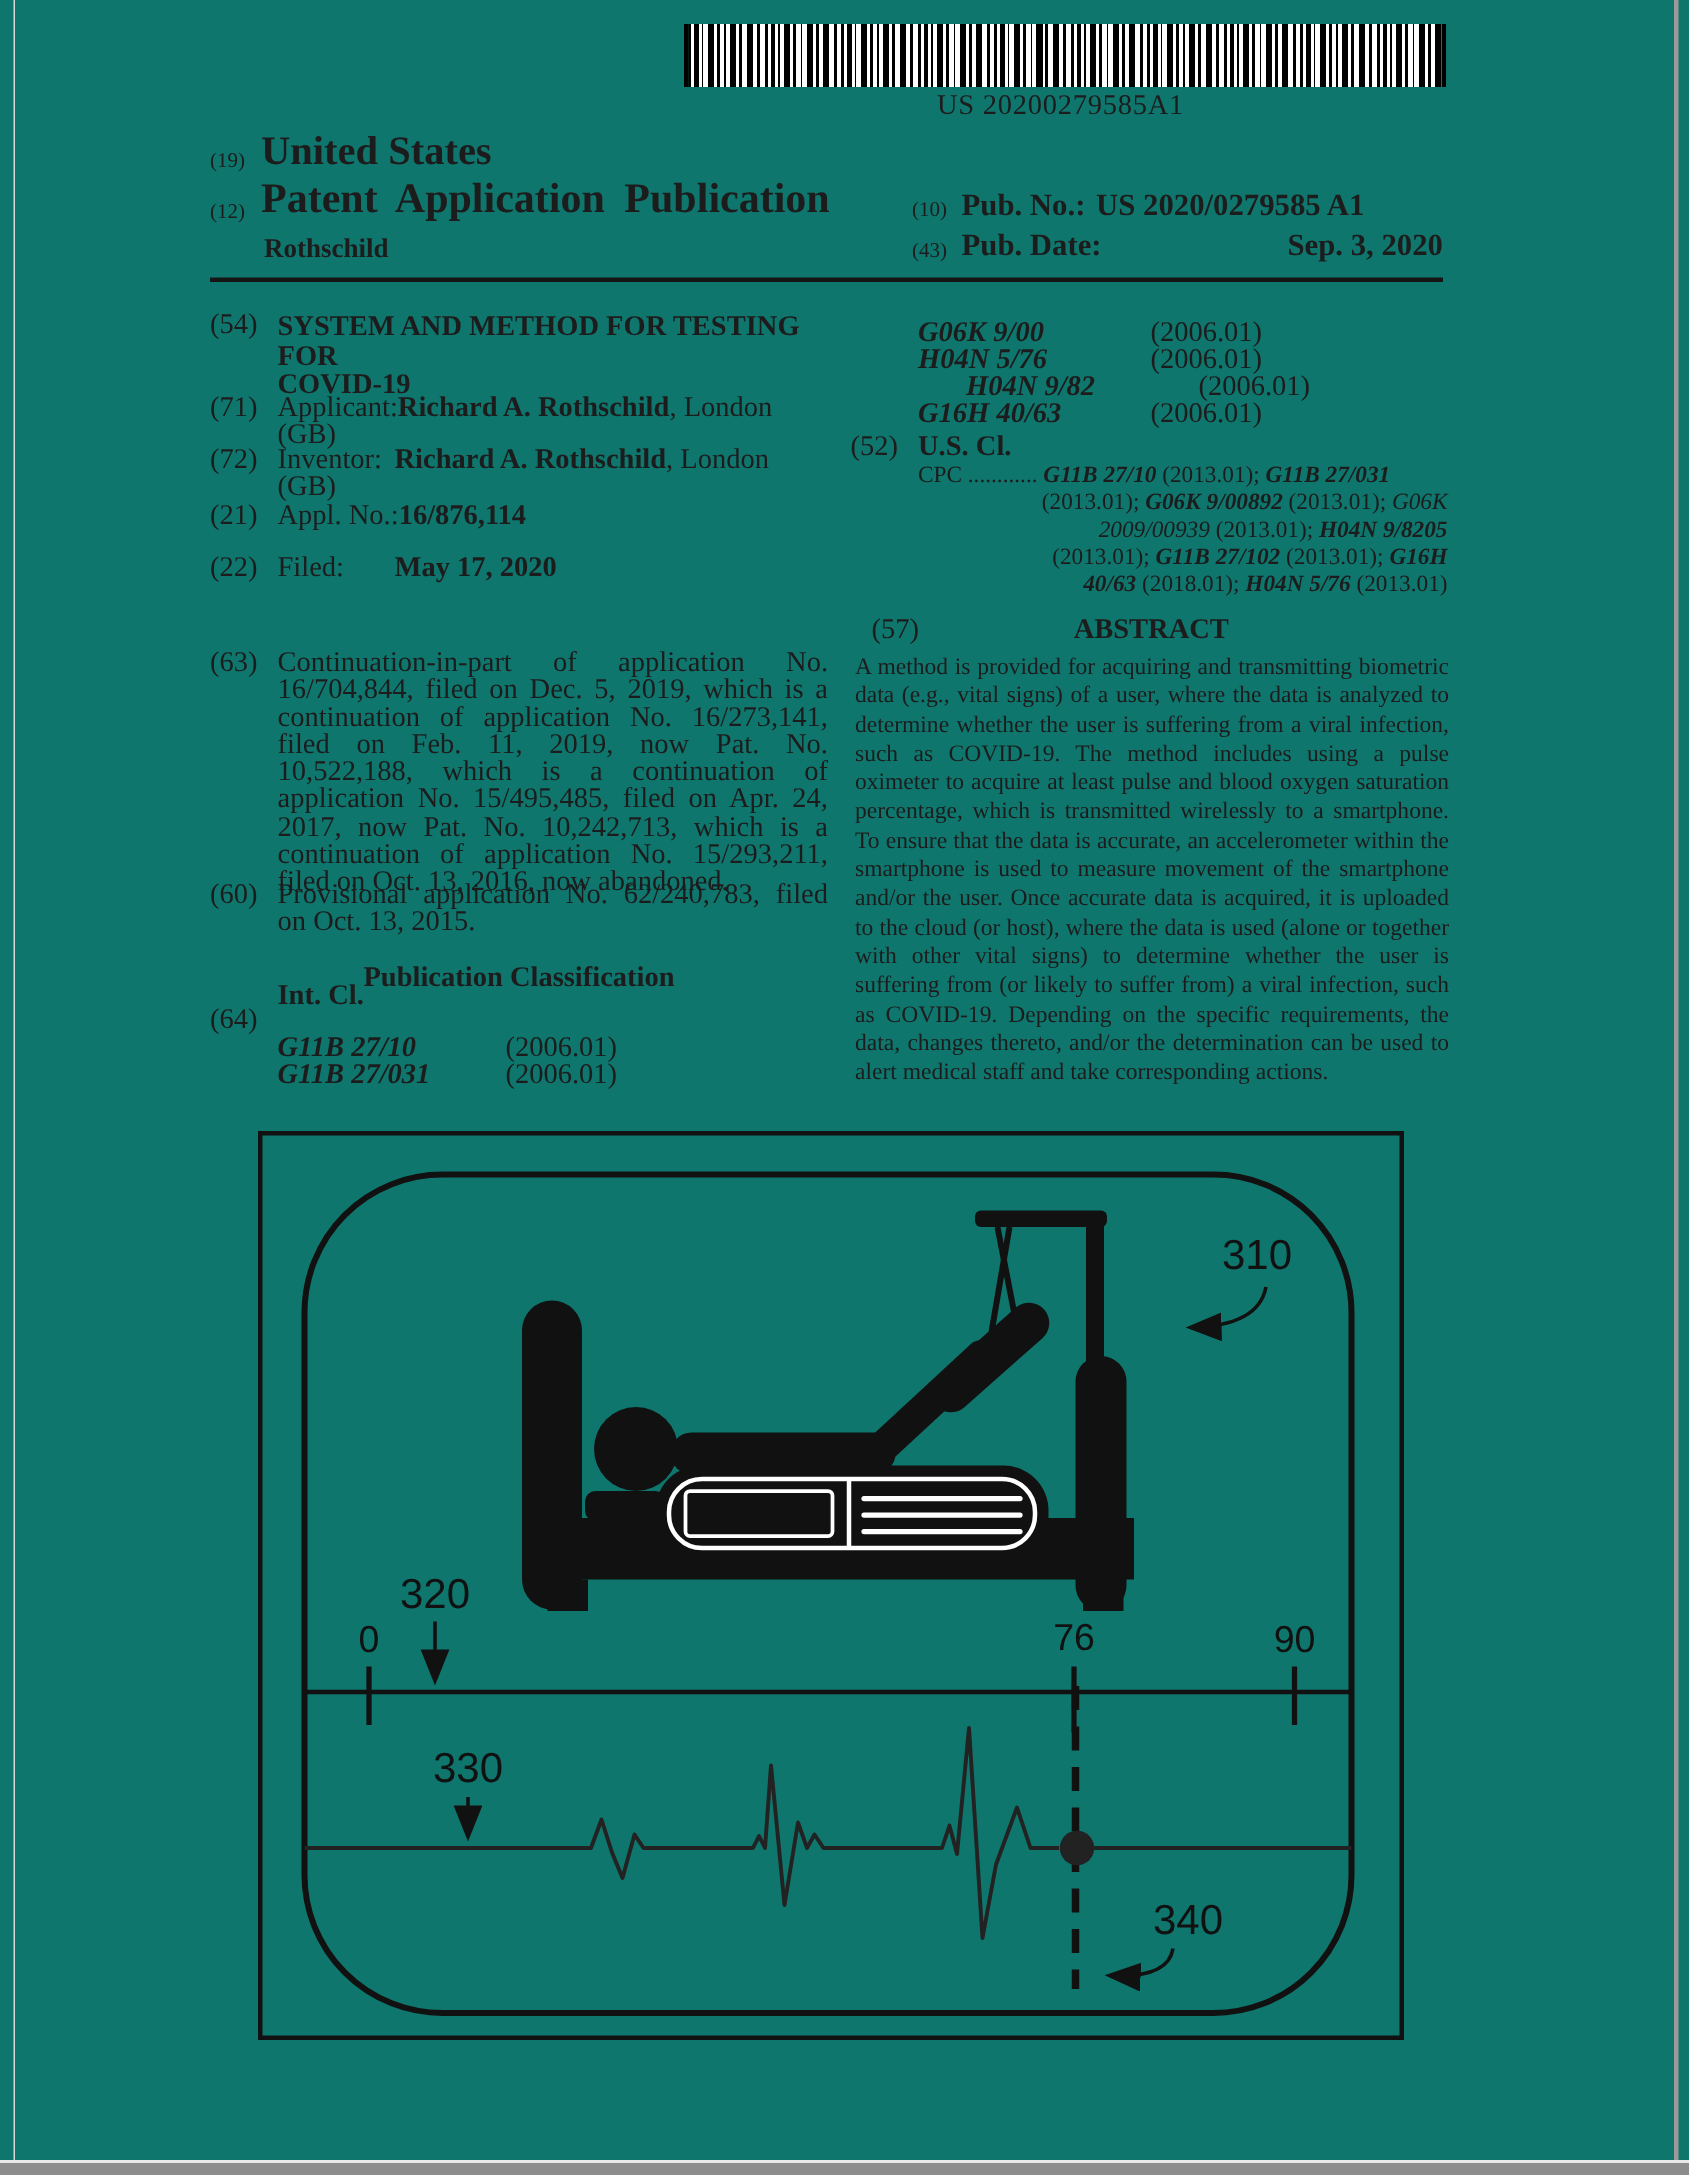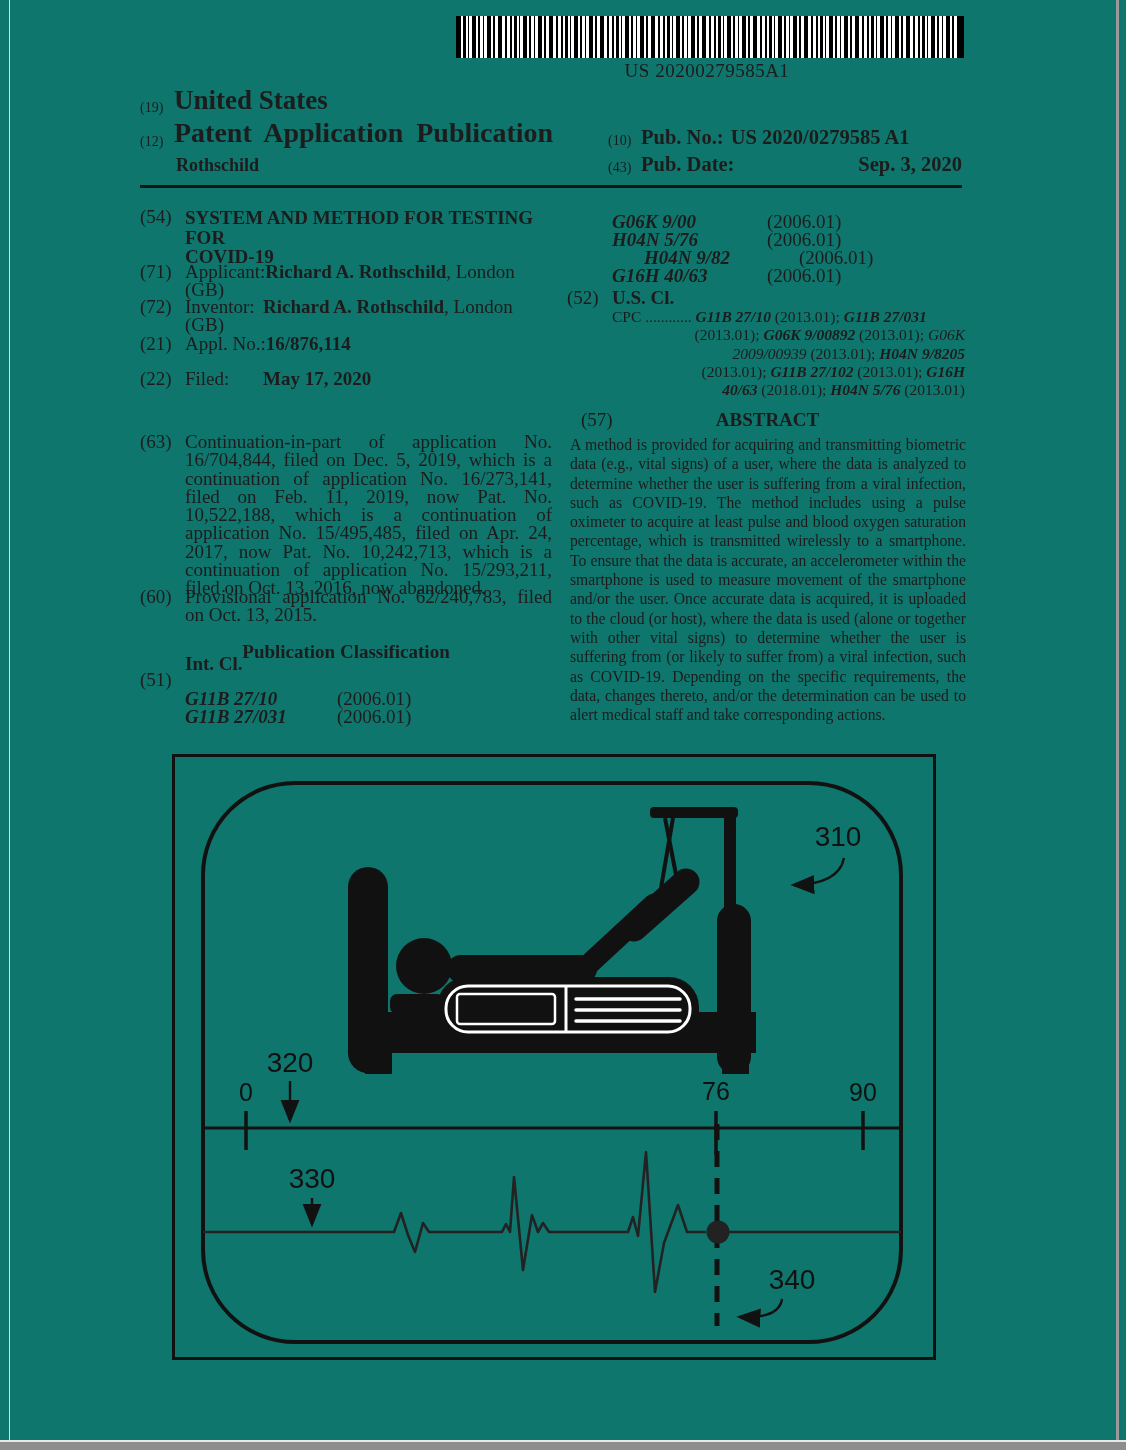--- a/index.html
+++ b/index.html
@@ -87,21 +87,21 @@
 
 
   <div class="abs para" style="left:140px;top:433px;">(63)</div>
   <div class="abs para just" style="left:185px;top:433px;width:367px;">Continuation-in-part of application No. 16/704,844, filed on Dec. 5, 2019, which is a continuation of application No. 16/273,141, filed on Feb. 11, 2019, now Pat. No. 10,522,188, which is a continuation of application No. 15/495,485, filed on Apr. 24, 2017, now Pat. No. 10,242,713, which is a continuation of application No. 15/293,211, filed on Oct. 13, 2016, now abandoned.</div>
 
   <div class="abs para" style="left:140px;top:588px;">(60)</div>
   <div class="abs para just" style="left:185px;top:588px;width:367px;">Provisional application No. 62/240,783, filed on Oct. 13, 2015.</div>
 
   <div class="abs b para" style="left:140px;top:643px;width:412px;text-align:center;">Publication Classification</div>
 
-  <div class="abs para" style="left:140px;top:671px;">(51)</div>
+  <div class="abs para" style="left:140px;top:671px;">(64)</div>
   <div class="abs b para" style="left:185px;top:639px;margin-top:16px;">Int. Cl.</div>
   <div class="abs para" style="left:185px;top:690px;">
     <span class="code bi">G11B 27/10</span><span>(2006.01)</span>
   </div>
   <div class="abs para" style="left:185px;top:708px;">
     <span class="code bi">G11B 27/031</span><span>(2006.01)</span>
   </div>
 
   <div class="abs para" style="left:612px;top:213px;">
     <span class="code bi" style="min-width:155px;">G06K 9/00</span><span>(2006.01)</span>

